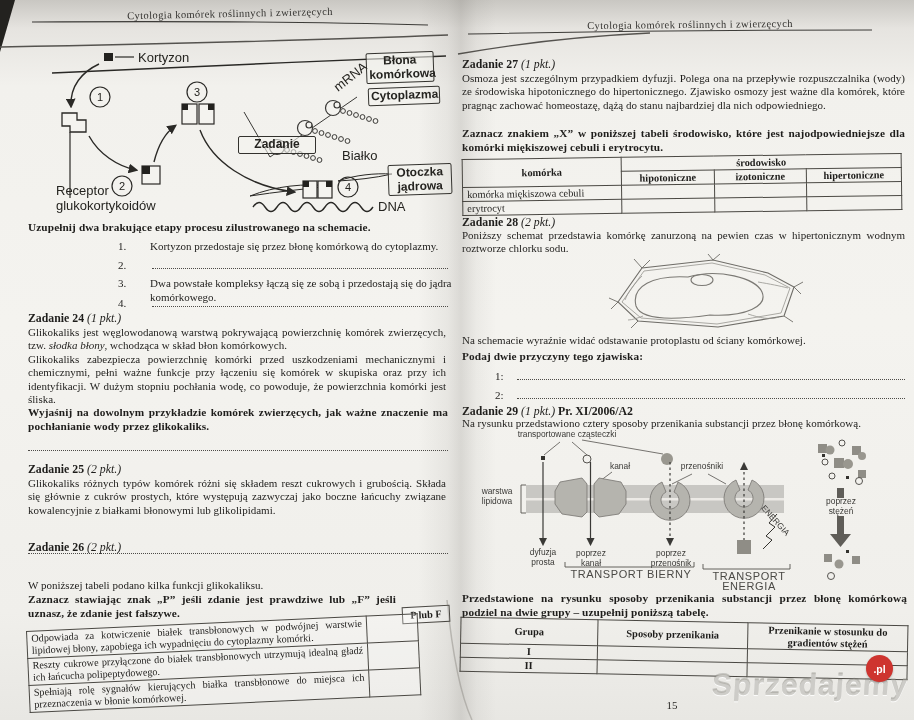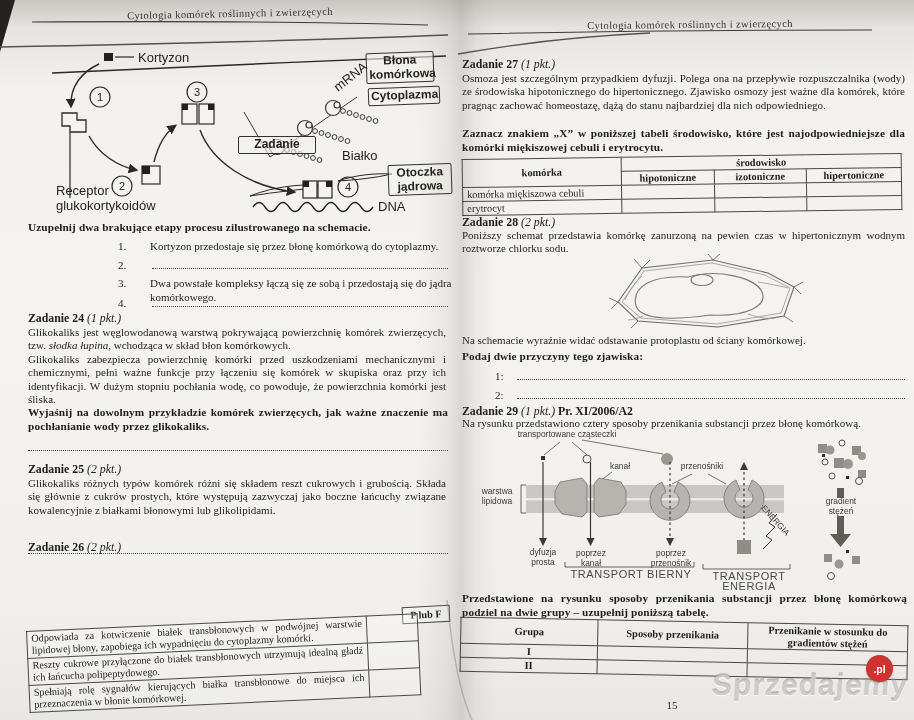--- a/index.html
+++ b/index.html
@@ -172,34 +172,36 @@
     <span>Dwa powstałe kompleksy łączą się ze sobą i przedostają się do jądra komórkowego.</span>
   </div>
   <div class="abs steprow" style="left:118px;top:296px;width:330px">
     <span class="num">4.</span>
     <span class="dotfill"></span>
   </div>
 
   <div class="abs ztitle" style="left:28px;top:311px">
     <span>Zadanie 24</span> <i>(1 pkt.)</i>
   </div>
-  <p class="abs body-p" style="left:28px;top:326px;width:418px"><span>Glikokaliks jest węglowodanową warstwą pokrywającą powierzchnię komórek zwierzęcych, tzw. </span><i>słodka łupina</i><span>, wchodząca w skład błon komórkowych.</span></p>
+  <p class="abs body-p" style="left:28px;top:326px;width:418px"><span>Glikokaliks jest węglowodanową warstwą pokrywającą powierzchnię komórek zwierzęcych, tzw. </span><i>słodka błony</i><span>, wchodząca w skład błon komórkowych.</span></p>
   <p class="abs body-p" style="left:28px;top:353px;width:418px">Glikokaliks zabezpiecza powierzchnię komórki przed uszkodzeniami mechanicznymi i chemicznymi, pełni ważne funkcje przy łączeniu się komórek w skupiska oraz przy ich identyfikacji. W dużym stopniu pochłania wodę, co powoduje, że powierzchnia komórki jest śliska.</p>
   <p class="abs bold-p" style="left:28px;top:406px;width:420px">Wyjaśnij na dowolnym przykładzie komórek zwierzęcych, jak ważne znaczenie ma pochłanianie wody przez glikokaliks.</p>
   <div class="abs dotline" style="left:28px;top:440px;width:420px"></div>
 
   <div class="abs ztitle" style="left:28px;top:462px">
     <span>Zadanie 25</span> <i>(2 pkt.)</i>
   </div>
   <p class="abs body-p" style="left:28px;top:477px;width:418px">Glikokaliks różnych typów komórek różni się składem reszt cukrowych i grubością. Składa się głównie z cukrów prostych, które występują zazwyczaj jako boczne łańcuchy związane kowalencyjnie z białkami błonowymi lub glikolipidami.</p>
   <div class="abs dotline" style="left:28px;top:543px;width:420px"></div>
 
   <div class="abs ztitle" style="left:28px;top:540px">
     <span>Zadanie 26</span> <i>(2 pkt.)</i>
   </div>
+  <p class="abs body-p" style="left:28px;top:579px;width:418px">W poniższej tabeli podano kilka funkcji glikokaliksu.</p>
+  <p class="abs bold-p" style="left:28px;top:593px;width:368px">Zaznacz stawiając znak „P” jeśli zdanie jest prawdziwe lub „F” jeśli uznasz, że zdanie jest fałszywe.</p>
   <div class="abs plubf" style="left:402px;top:606px;transform:rotate(-3deg)">P lub F</div>
 
   <table class="abs ftable" style="left:26px;top:631px;transform:rotate(-2.6deg);transform-origin:0 0">
     <tbody>
         <tr>
       <td>Odpowiada za kotwiczenie białek transbłonowych w podwójnej warstwie lipidowej błony, zapobiega ich wypadnięciu do cytoplazmy komórki.</td>
       <td class="pf"></td>
     </tr>
     <tr>
       <td>Reszty cukrowe przyłączone do białek transbłonowych utrzymują idealną gładź ich łańcucha polipeptydowego.</td>
@@ -358,21 +360,21 @@
   <div class="tlabel" style="left:507px;top:430px;width:120px">transportowane cząsteczki</div>
   <div class="tlabel" style="left:600px;top:462px;width:40px">kanał</div>
   <div class="tlabel" style="left:674px;top:462px;width:56px">przenośniki</div>
   <div class="tlabel" style="left:474px;top:487px;width:46px">warstwa lipidowa</div>
   <div class="tlabel" style="left:520px;top:548px;width:46px">dyfuzja prosta</div>
   <div class="tlabel" style="left:568px;top:549px;width:46px">poprzez kanał</div>
   <div class="tlabel" style="left:640px;top:549px;width:62px">poprzez przenośnik</div>
   <div class="tlabel caps" style="left:568px;top:570px;width:126px">TRANSPORT BIERNY</div>
   <div class="tlabel caps" style="left:686px;top:572px;width:126px">TRANSPORT ENERGIA</div>
   <div class="tlabel" style="left:750px;top:516px;width:50px;transform:rotate(48deg)">ENERGIA</div>
-  <div class="tlabel" style="left:818px;top:497px;width:46px">gradient stężeń</div>
+  <div class="tlabel" style="left:818px;top:497px;width:46px">poprzez stężeń</div>
 
   <p class="abs bold-p" style="left:462px;top:592px;width:445px">Przedstawione na rysunku sposoby przenikania substancji przez błonę komórkową podziel na dwie grupy – uzupełnij poniższą tabelę.</p>
 
   <table class="abs gtable" style="left:460px;top:621px;transform:rotate(1.1deg)">
     <tbody>
         <tr>
       <th style="width:135px">Grupa</th>
       <th style="width:147px">Sposoby przenikania</th>
       <th style="width:158px">Przenikanie w stosunku do gradientów stężeń</th>
     </tr>

